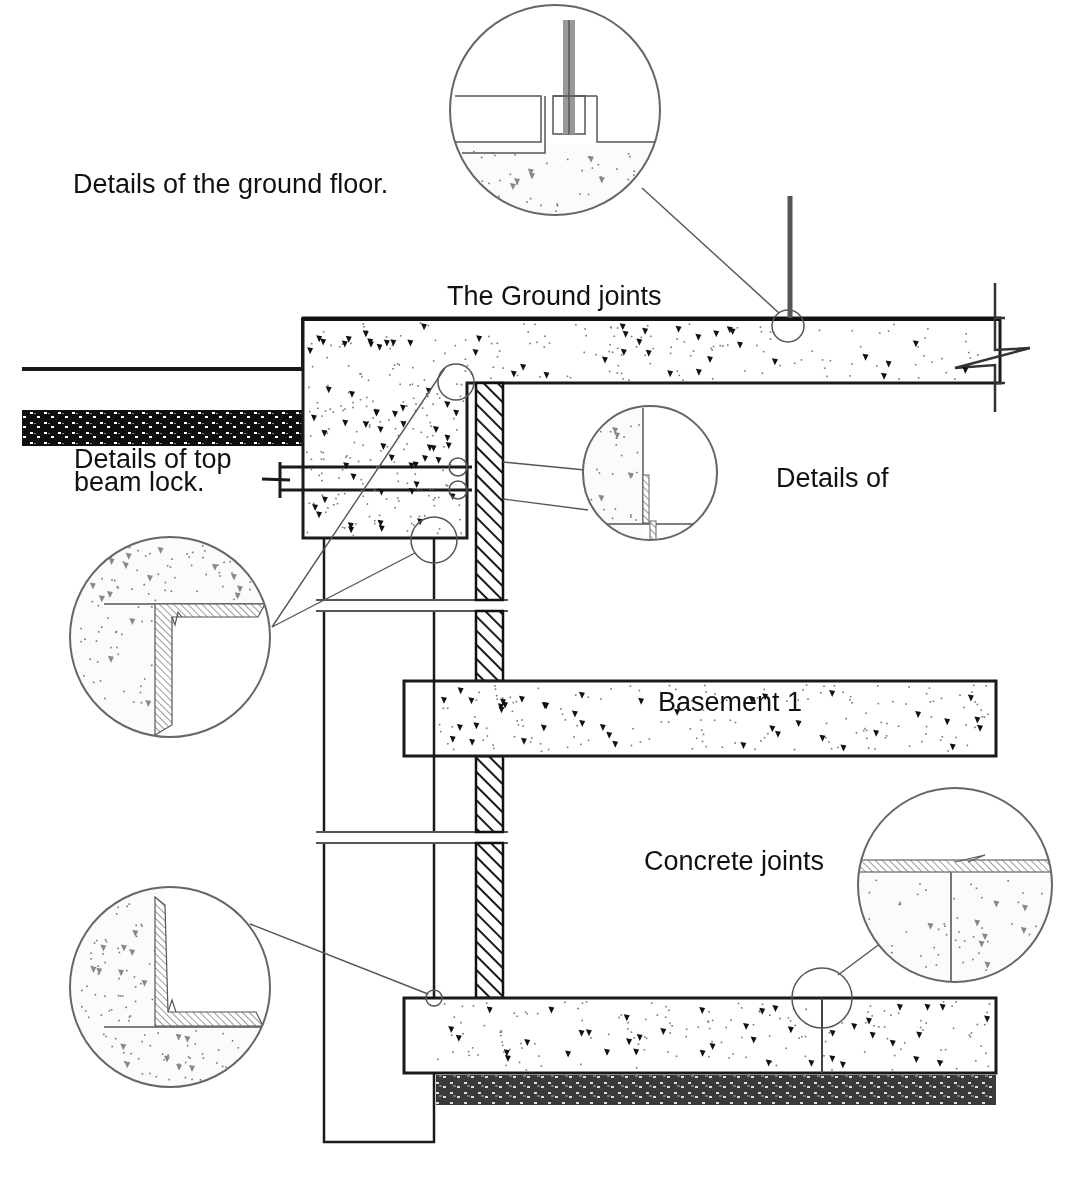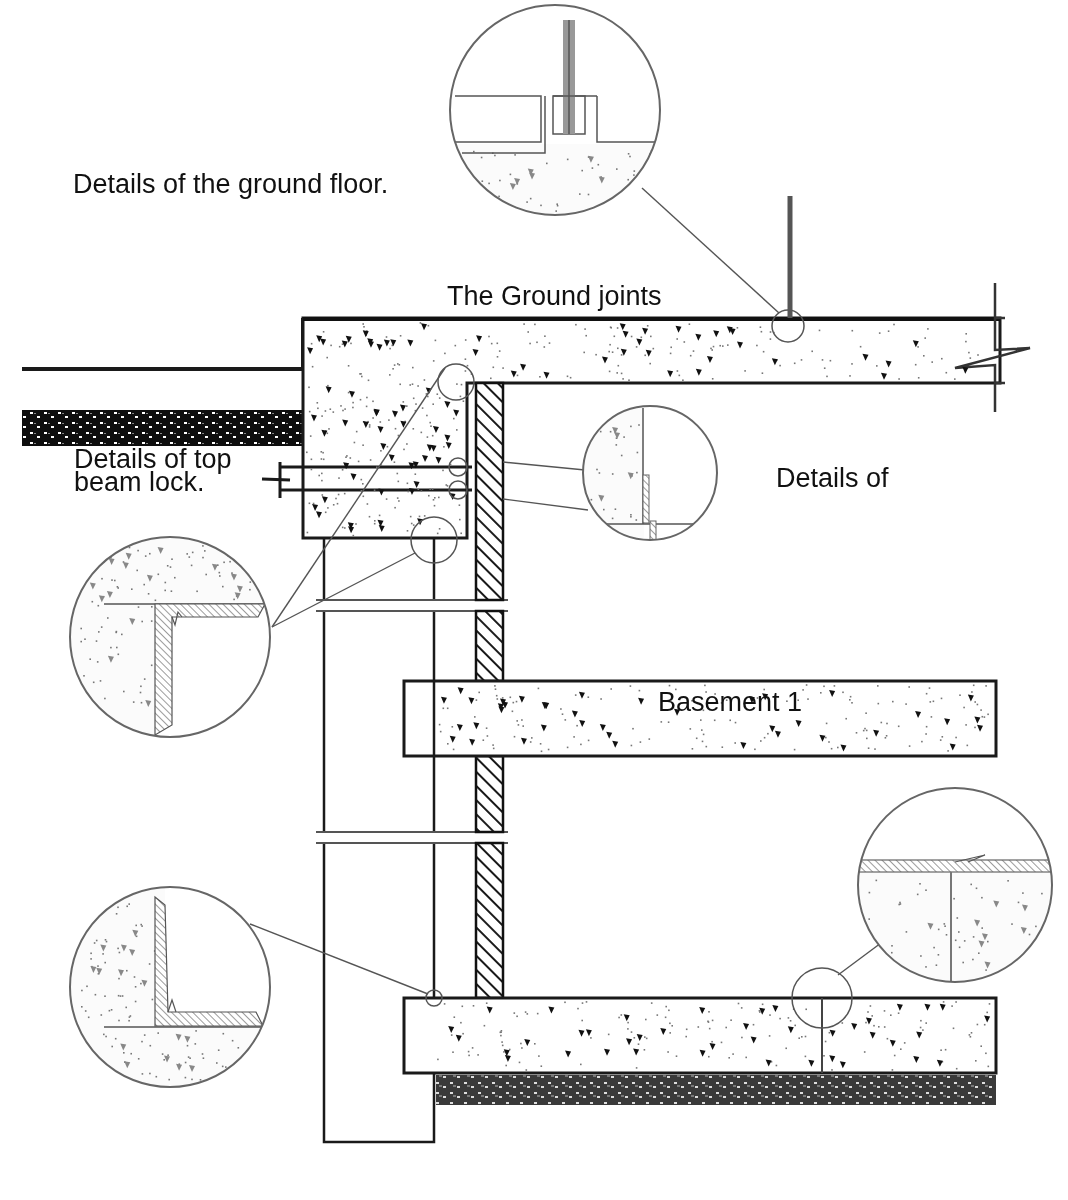--- a/index.html
+++ b/index.html
@@ -1347,13 +1347,14 @@
     <circle cx="955" cy="885" r="97" fill="none" stroke="#666" stroke-width="2"></circle>
   </g>
 </svg>
 
 <div class="label" style="left:73px;top:166px;">Details of the ground floor.</div>
 <div class="label" style="left:447px;top:278px;">The Ground joints</div>
 <div class="label" style="left:74px;top:441px;">Details of top</div>
 <div class="label" style="left:74px;top:464px;">beam lock.</div>
 <div class="label" style="left:776px;top:460px;">Details of</div>
 <div class="label" style="left:658px;top:638px;margin-top:46px;">Basement 1</div>
+<div class="label" style="left:644px;top:843px;">Concrete joints</div>
 </div>
 
 </body></html>

